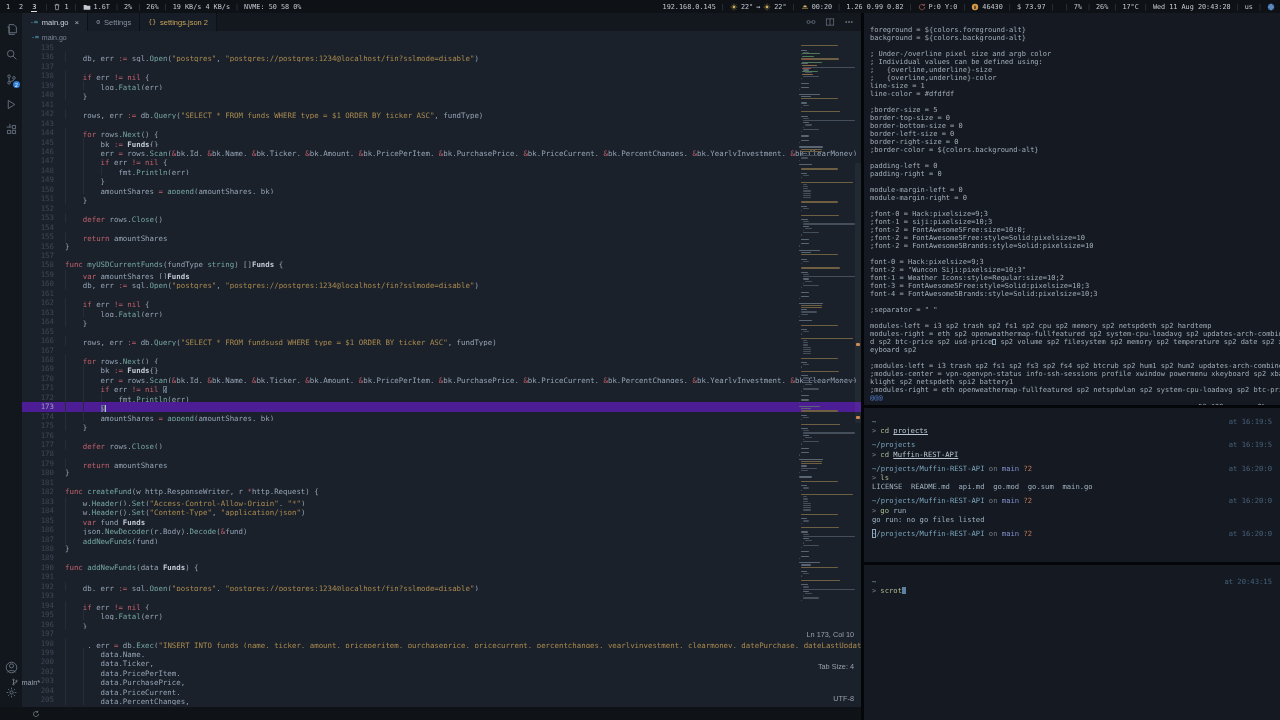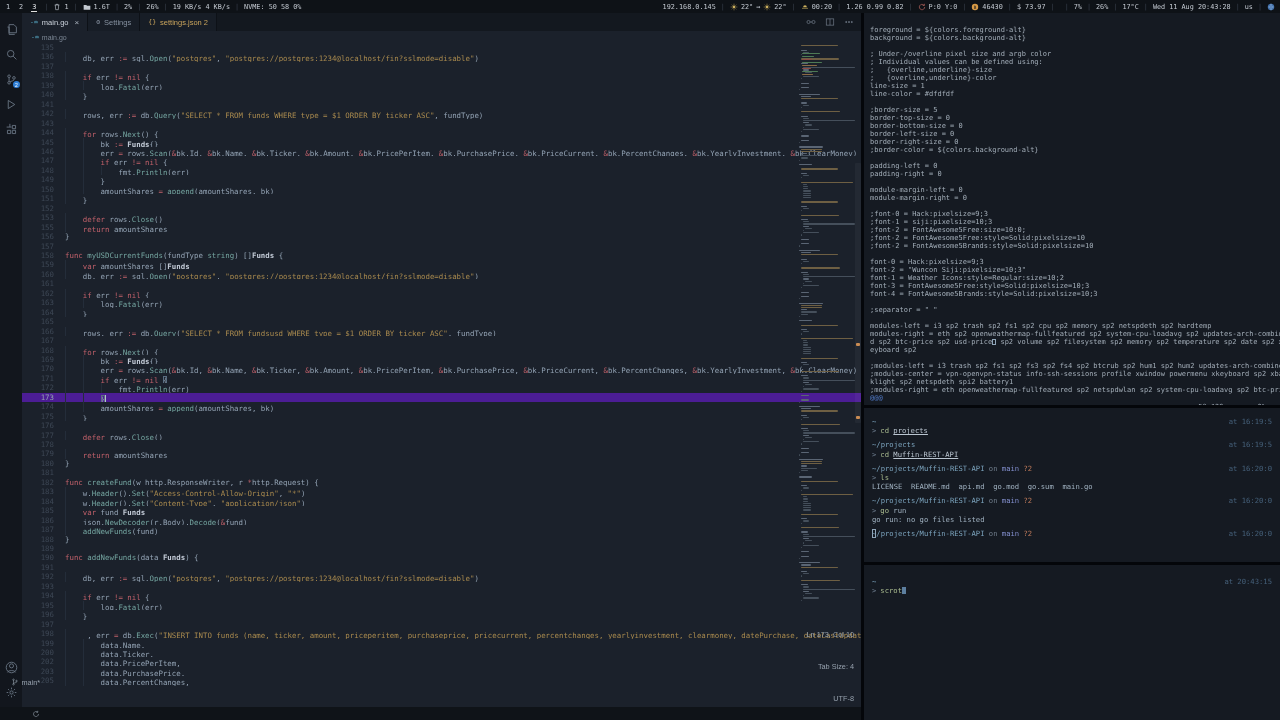--- a/index.html
+++ b/index.html
@@ -297,20 +297,21 @@
       <div class="cl "><span class="ln">144</span><span class="ct"><span class="ig" style="width:4ch"></span><span class="tk-k">for</span> rows.<span class="tk-f">Next</span>() {</span></div>
       <div class="cl "><span class="ln">145</span><span class="ct"><span class="ig" style="width:8ch"></span>bk <span class="tk-o">:=</span> <span class="tk-ty">Funds</span>{}</span></div>
       <div class="cl "><span class="ln">146</span><span class="ct"><span class="ig" style="width:8ch"></span>err <span class="tk-o">=</span> rows.<span class="tk-f">Scan</span>(<span class="tk-o">&amp;</span>bk.Id, <span class="tk-o">&amp;</span>bk.Name, <span class="tk-o">&amp;</span>bk.Ticker, <span class="tk-o">&amp;</span>bk.Amount, <span class="tk-o">&amp;</span>bk.PricePerItem, <span class="tk-o">&amp;</span>bk.PurchasePrice, <span class="tk-o">&amp;</span>bk.PriceCurrent, <span class="tk-o">&amp;</span>bk.PercentChanges, <span class="tk-o">&amp;</span>bk.YearlyInvestment, <span class="tk-o">&amp;</span>bk.ClearMoney)</span></div>
       <div class="cl "><span class="ln">147</span><span class="ct"><span class="ig" style="width:8ch"></span><span class="tk-k">if</span> err <span class="tk-o">!=</span> <span class="tk-k">nil</span> {</span></div>
       <div class="cl "><span class="ln">148</span><span class="ct"><span class="ig" style="width:12ch"></span>fmt.<span class="tk-f">Println</span>(err)</span></div>
       <div class="cl "><span class="ln">149</span><span class="ct"><span class="ig" style="width:8ch"></span>}</span></div>
       <div class="cl "><span class="ln">150</span><span class="ct"><span class="ig" style="width:8ch"></span>amountShares <span class="tk-o">=</span> <span class="tk-f">append</span>(amountShares, bk)</span></div>
       <div class="cl "><span class="ln">151</span><span class="ct"><span class="ig" style="width:4ch"></span>}</span></div>
       <div class="cl "><span class="ln">152</span><span class="ct"></span></div>
       <div class="cl "><span class="ln">153</span><span class="ct"><span class="ig" style="width:4ch"></span><span class="tk-k">defer</span> rows.<span class="tk-f">Close</span>()</span></div>
+      <div class="cl "><span class="ln">154</span><span class="ct"></span></div>
       <div class="cl "><span class="ln">155</span><span class="ct"><span class="ig" style="width:4ch"></span><span class="tk-k">return</span> amountShares</span></div>
       <div class="cl "><span class="ln">156</span><span class="ct">}</span></div>
       <div class="cl "><span class="ln">157</span><span class="ct"></span></div>
       <div class="cl "><span class="ln">158</span><span class="ct"><span class="tk-k">func</span> <span class="tk-f">myUSDCurrentFunds</span>(fundType <span class="tk-t">string</span>) []<span class="tk-ty">Funds</span> {</span></div>
       <div class="cl "><span class="ln">159</span><span class="ct"><span class="ig" style="width:4ch"></span><span class="tk-k">var</span> amountShares []<span class="tk-ty">Funds</span></span></div>
       <div class="cl "><span class="ln">160</span><span class="ct"><span class="ig" style="width:4ch"></span>db, err <span class="tk-o">:=</span> sql.<span class="tk-f">Open</span>(<span class="tk-s">"postgres"</span>, <span class="tk-s">"postgres://postgres:1234@localhost/fin?sslmode=disable"</span>)</span></div>
       <div class="cl "><span class="ln">161</span><span class="ct"></span></div>
       <div class="cl "><span class="ln">162</span><span class="ct"><span class="ig" style="width:4ch"></span><span class="tk-k">if</span> err <span class="tk-o">!=</span> <span class="tk-k">nil</span> {</span></div>
       <div class="cl "><span class="ln">163</span><span class="ct"><span class="ig" style="width:8ch"></span>log.<span class="tk-f">Fatal</span>(err)</span></div>
       <div class="cl "><span class="ln">164</span><span class="ct"><span class="ig" style="width:4ch"></span>}</span></div>
@@ -345,20 +346,21 @@
       <div class="cl "><span class="ln">193</span><span class="ct"></span></div>
       <div class="cl "><span class="ln">194</span><span class="ct"><span class="ig" style="width:4ch"></span><span class="tk-k">if</span> err <span class="tk-o">!=</span> <span class="tk-k">nil</span> {</span></div>
       <div class="cl "><span class="ln">195</span><span class="ct"><span class="ig" style="width:8ch"></span>log.<span class="tk-f">Fatal</span>(err)</span></div>
       <div class="cl "><span class="ln">196</span><span class="ct"><span class="ig" style="width:4ch"></span>}</span></div>
       <div class="cl "><span class="ln">197</span><span class="ct"></span></div>
       <div class="cl "><span class="ln">198</span><span class="ct"><span class="ig" style="width:4ch"></span>_, err <span class="tk-o">=</span> db.<span class="tk-f">Exec</span>(<span class="tk-s">"INSERT INTO funds (name, ticker, amount, priceperitem, purchaseprice, pricecurrent, percentchanges, yearlyinvestment, clearmoney, datePurchase, dateLastUpdate)"</span>,</span></div>
       <div class="cl "><span class="ln">199</span><span class="ct"><span class="ig" style="width:8ch"></span>data.Name,</span></div>
       <div class="cl "><span class="ln">200</span><span class="ct"><span class="ig" style="width:8ch"></span>data.Ticker,</span></div>
       <div class="cl "><span class="ln">202</span><span class="ct"><span class="ig" style="width:8ch"></span>data.PricePerItem,</span></div>
       <div class="cl "><span class="ln">203</span><span class="ct"><span class="ig" style="width:8ch"></span>data.PurchasePrice,</span></div>
+      <div class="cl "><span class="ln">204</span><span class="ct"><span class="ig" style="width:8ch"></span>data.PriceCurrent,</span></div>
       <div class="cl "><span class="ln">205</span><span class="ct"><span class="ig" style="width:8ch"></span>data.PercentChanges,</span></div>
     </div>
 
   <div id="minimap" style="left:798px;top:30px;">
       <div class="mm-line" style="top:2.2px;left:3px;width:37.4px;background:#6e5f43;"></div>
       <div class="mm-line" style="top:6.6px;left:3px;width:6.3px;background:#5a6574;"></div>
       <div class="mm-line" style="top:8.8px;left:5px;width:5.9px;background:#454f5b;"></div>
       <div class="mm-line" style="top:11.0px;left:3px;width:0.4px;background:#454f5b;"></div>
       <div class="mm-line" style="top:15.4px;left:3px;width:37.8px;background:#6e5f43;"></div>
       <div class="mm-line" style="top:19.8px;left:3px;width:7.1px;background:#5a6574;"></div>

